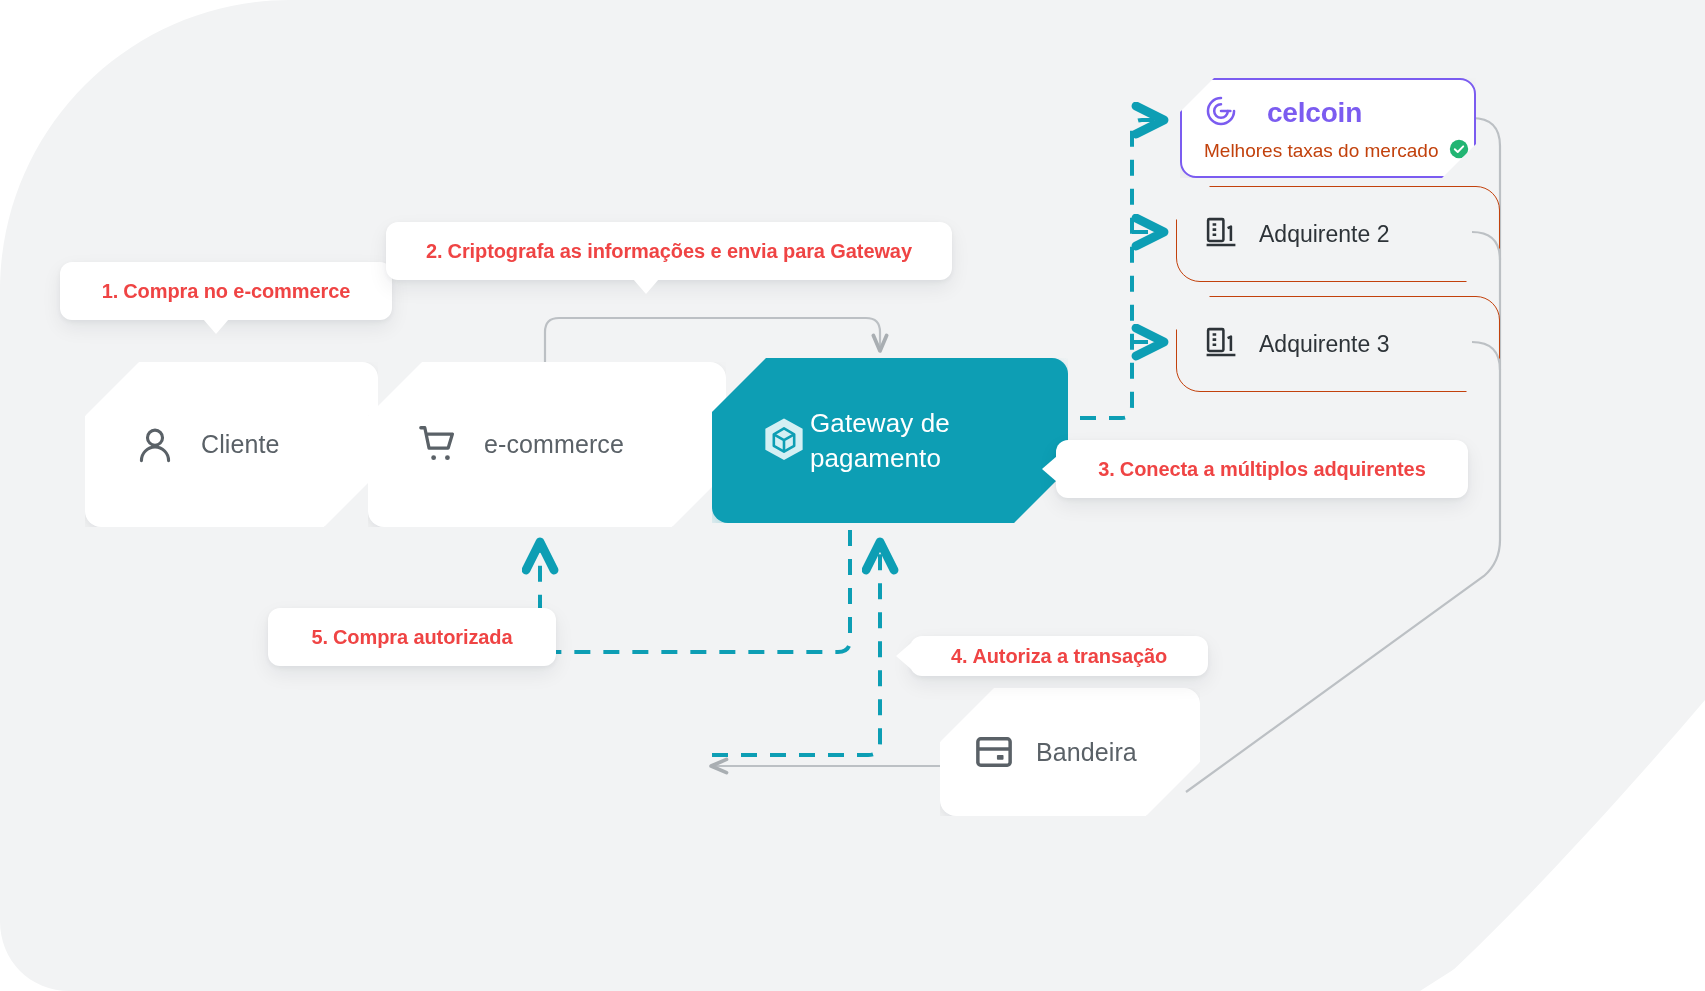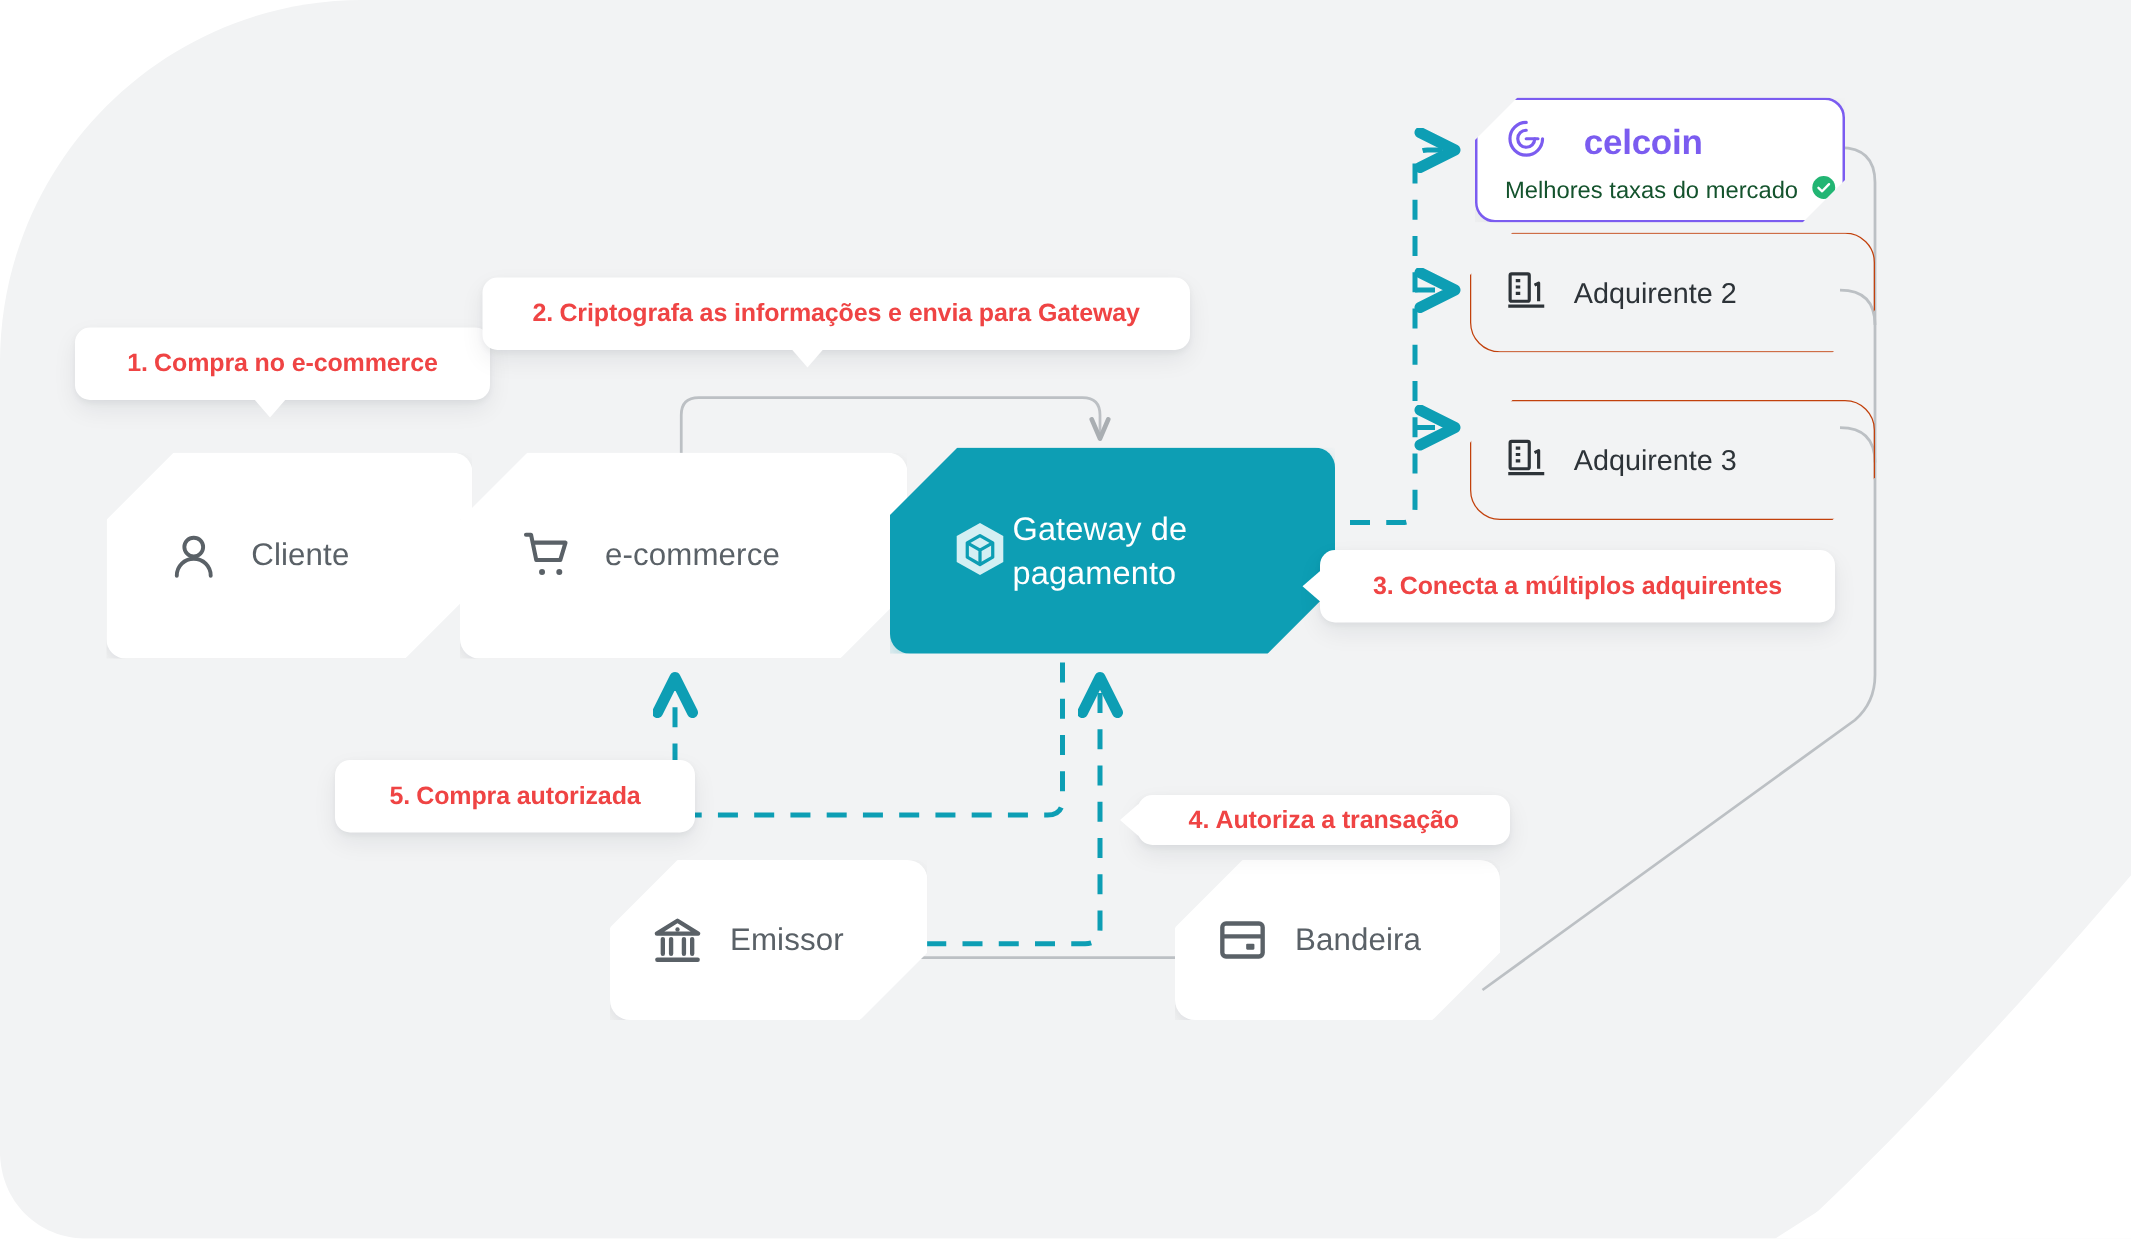--- a/index.html
+++ b/index.html
@@ -43,21 +43,21 @@
   
   #card-celcoin{
     position:absolute;background:#ffffff;border:2px solid #7b5cf0;border-radius:16px;
     -webkit-clip-path:polygon(34px 0, 100% 0, 100% calc(100% - 34px), calc(100% - 34px) 100%, 0 100%, 0 34px);
     clip-path:polygon(34px 0, 100% 0, 100% calc(100% - 34px), calc(100% - 34px) 100%, 0 100%, 0 34px);
     box-shadow:0 8px 22px rgba(17,24,39,.06);
   }
   #card-celcoin .brand{display:flex;align-items:center;gap:9px;padding:14px 0 0 22px;}
   #card-celcoin .brand-name{font-size:28px;font-weight:700;color:#7b5cf0;letter-spacing:-.2px;margin-left:20px;}
   #card-celcoin .tagline{display:flex;align-items:center;gap:10px;padding:6px 0 0 22px;}
-  #card-celcoin .tagline-text{font-size:19px;color:#14532d;white-space:nowrap;}
+  #card-celcoin .tagline-text{font-size:19px;color:#c2410c;white-space:nowrap;}
 
   
   .callout{
     position:absolute;background:#ffffff;border-radius:12px;
     display:flex;align-items:center;justify-content:center;
     box-shadow:0 8px 20px rgba(17,24,39,.07), 0 2px 5px rgba(17,24,39,.05);
     padding:0 22px;
   }
   .callout .ctext{font-size:20px;font-weight:700;color:#ef4444;white-space:nowrap;letter-spacing:-.1px;}
   .callout .num{margin-right:5px;}
@@ -143,31 +143,20 @@
     <span class="ico">
       <svg width="52" height="52" viewBox="0 0 24 24">
         <path d="M12 1.6 L20.6 6.4 v9.6 L12 20.8 L3.4 16 V6.4 Z" fill="#e5f6f9" opacity=".92"></path>
         <path d="M12 6.2 L16.7 8.9 v5.3 L12 16.9 L7.3 14.2 V8.9 Z" fill="none" stroke="#0d9eb4" stroke-width="1.2" stroke-linejoin="round"></path>
         <path d="M7.3 8.9 L12 11.6 L16.7 8.9 M12 11.6 V16.9" fill="none" stroke="#0d9eb4" stroke-width="1.2" stroke-linejoin="round"></path>
       </svg>
     </span>
     <span class="lbl"><span>Gateway de</span><br><span>pagamento</span></span>
   </div>
 
-  <div class="node" id="node-emissor" style="left:488px;top:688px;width:222px;height:128px;padding-left:32px;gap:20px;">
-    <span class="ico">
-      <svg width="44" height="44" viewBox="0 0 24 24" fill="none" stroke="#5a6167" stroke-width="1.9" stroke-linecap="round" stroke-linejoin="round">
-        <path d="M3 9.2 L12 3.6 L21 9.2 Z"></path>
-        <circle cx="12" cy="7.4" r=".95" fill="#5a6167" stroke="none"></circle>
-        <path d="M5.6 11.6v6.4M9.2 11.6v6.4M14.8 11.6v6.4M18.4 11.6v6.4"></path>
-        <path d="M3.2 20.6h17.6"></path>
-      </svg>
-    </span>
-    <span class="lbl">Emissor</span>
-  </div>
 
   <div class="node" id="node-bandeira" style="left:940px;top:688px;width:228px;height:128px;padding-left:32px;gap:20px;">
     <span class="ico">
       <svg width="44" height="44" viewBox="0 0 24 24" fill="none" stroke="#5a6167" stroke-width="1.9" stroke-linejoin="round">
         <rect x="3.2" y="4.8" width="17.6" height="14.4" rx="1.6"></rect>
         <path d="M3.2 10.4h17.6"></path>
         <rect x="13.6" y="13.6" width="3.6" height="2.6" rx=".5" fill="#5a6167" stroke="none"></rect>
       </svg>
     </span>
     <span class="lbl">Bandeira</span>
@@ -200,21 +189,21 @@
       <svg width="36" height="36" viewBox="0 0 24 24" fill="none" stroke="#2d3338" stroke-width="1.7" stroke-linejoin="round">
         <rect x="3.4" y="3.4" width="10.2" height="14.6" rx=".8"></rect>
         <path d="M6.4 7h2.4M6.4 10.4h2.4M6.4 13.8h2.4"></path>
         <path d="M16.4 9.4 L18.6 8.4 V18"></path>
         <path d="M2.4 20.6h19.2"></path>
       </svg>
     </span>
     <span class="lbl">Adquirente 2</span>
   </div>
 
-  <div class="acq" style="left:1176px;top:296px;width:296px;height:94px;padding-left:26px;gap:20px;margin-top:24px;">
+  <div class="acq" style="left:1176px;top:296px;width:296px;height:94px;padding-left:26px;gap:20px;">
     <span class="ico">
       <svg width="36" height="36" viewBox="0 0 24 24" fill="none" stroke="#2d3338" stroke-width="1.7" stroke-linejoin="round">
         <rect x="3.4" y="3.4" width="10.2" height="14.6" rx=".8"></rect>
         <path d="M6.4 7h2.4M6.4 10.4h2.4M6.4 13.8h2.4"></path>
         <path d="M16.4 9.4 L18.6 8.4 V18"></path>
         <path d="M2.4 20.6h19.2"></path>
       </svg>
     </span>
     <span class="lbl">Adquirente 3</span>
   </div>

